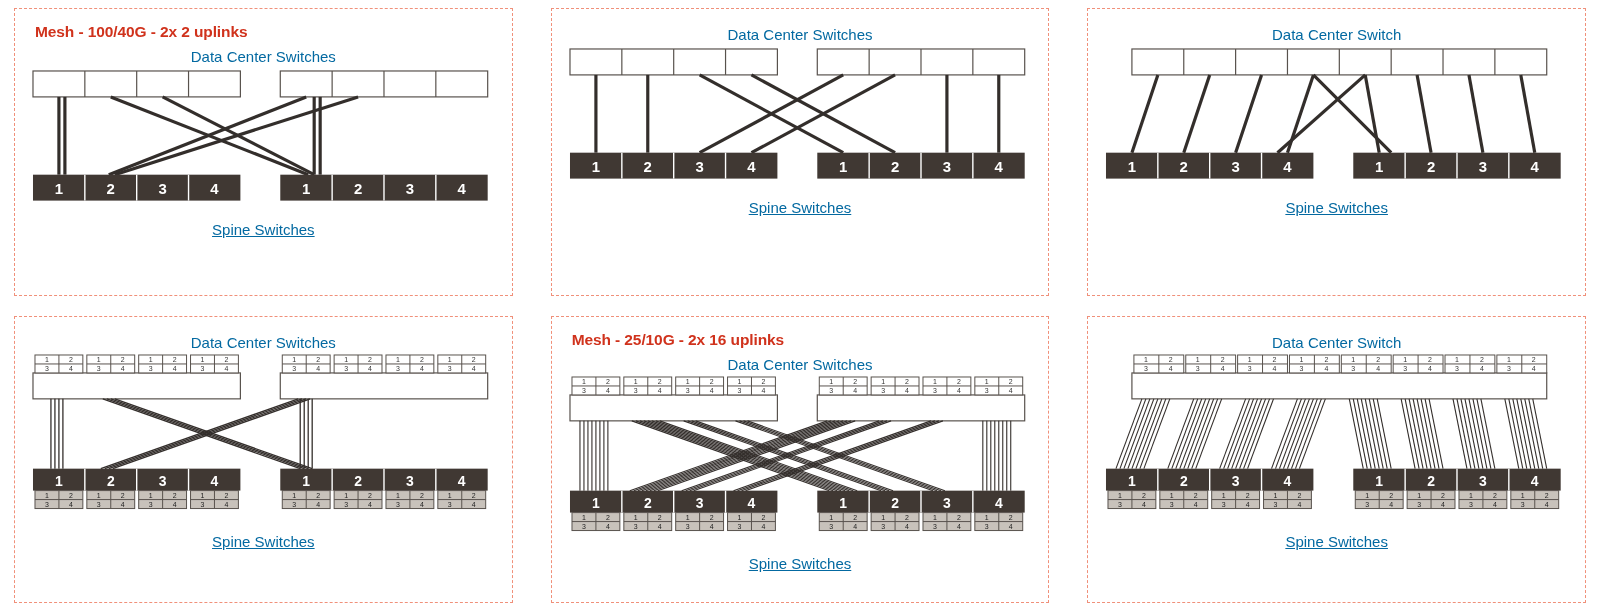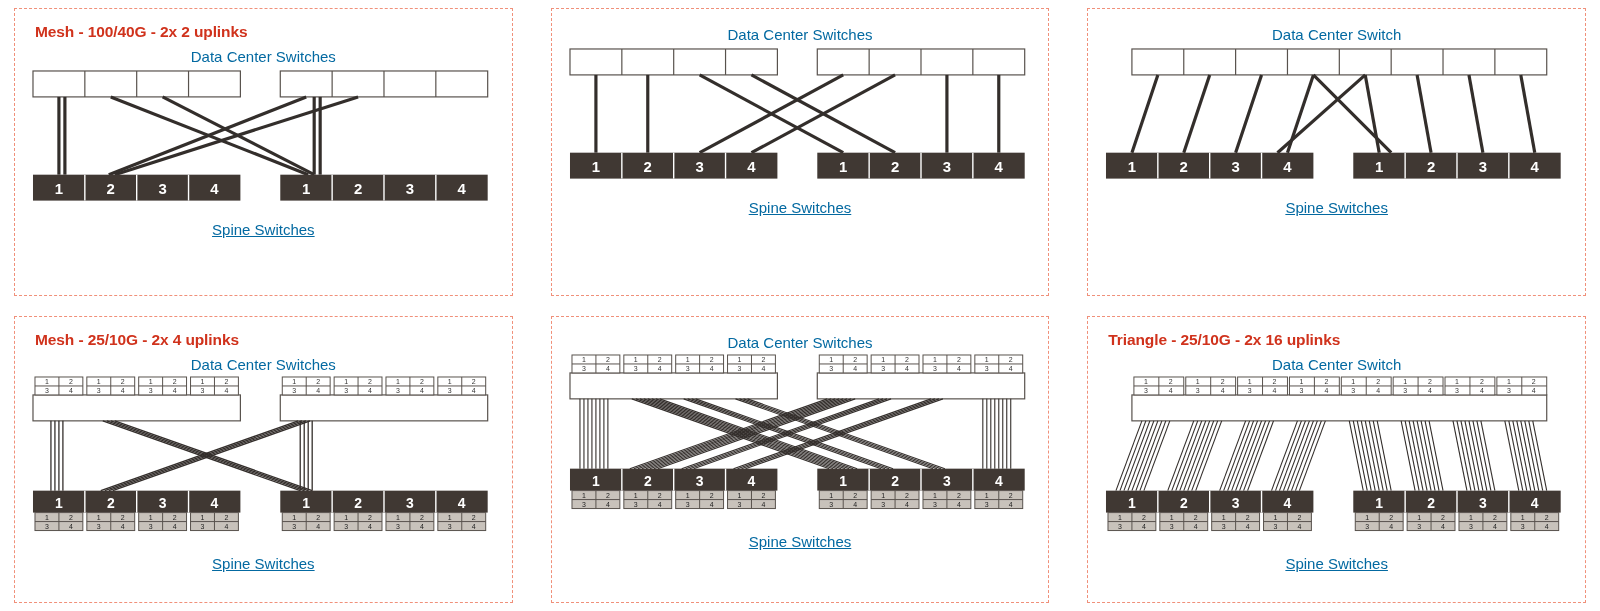--- a/index.html
+++ b/index.html
@@ -212,21 +212,20 @@
           <text x="330" y="129" fill="#fff" font-size="15" font-weight="bold" text-anchor="middle" font-family="Liberation Sans, sans-serif">2</text>
           <text x="382" y="129" fill="#fff" font-size="15" font-weight="bold" text-anchor="middle" font-family="Liberation Sans, sans-serif">3</text>
           <text x="434" y="129" fill="#fff" font-size="15" font-weight="bold" text-anchor="middle" font-family="Liberation Sans, sans-serif">4</text>
         </g>
       </svg>
     </div>
     <div class="sub-label bottom">Spine Switches</div>
   </div>
 
   <div class="panel r2">
-    <div class="panel-title">Mesh - 25/10G - 2x 4 uplinks</div>
     <div class="sub-label">Data Center Switches</div>
     <div class="stage">
       <svg viewBox="0 0 470 178" preserveAspectRatio="none">
 
         <g>
           <rect x="4" y="22" width="208" height="26" fill="#fff" stroke="#58524d" stroke-width="1.2"></rect>
           <g font-size="7" font-family="Liberation Sans, sans-serif" fill="#333" text-anchor="middle">
             <g>
               <rect x="6" y="4" width="48" height="18" fill="#fff" stroke="#58524d" stroke-width="1"></rect>
               <line x1="30" y1="4" x2="30" y2="22" stroke="#58524d" stroke-width="1"></line>
@@ -422,20 +421,21 @@
                 <text x="446" y="156">4</text>
               </g>
           </g>
         </g>
       </svg>
     </div>
     <div class="sub-label bottom">Spine Switches</div>
   </div>
 
   <div class="panel r2">
+    <div class="panel-title">Mesh - 25/10G - 2x 16 uplinks</div>
     <div class="sub-label">Data Center Switches</div>
     <div class="stage">
       <svg viewBox="0 0 470 178" preserveAspectRatio="none">
         <g>
           <rect x="4" y="22" width="208" height="26" fill="#fff" stroke="#58524d" stroke-width="1.2"></rect>
           <g font-size="7" font-family="Liberation Sans, sans-serif" fill="#333" text-anchor="middle">
             <g>
                 <rect x="6" y="4" width="48" height="18" fill="#fff" stroke="#58524d" stroke-width="1"></rect>
                 <line x1="30" y1="4" x2="30" y2="22" stroke="#58524d"></line>
                 <line x1="6" y1="13" x2="54" y2="13" stroke="#58524d"></line>
@@ -663,21 +663,20 @@
                 <text x="446" y="156">4</text>
               </g>
           </g>
         </g>
       </svg>
     </div>
     <div class="sub-label bottom">Spine Switches</div>
   </div>
 
   <div class="panel r2">
-    <div class="panel-title">Triangle - 25/10G - 2x 16 uplinks</div>
     <div class="sub-label">Data Center Switch</div>
     <div class="stage">
       <svg viewBox="0 0 470 178" preserveAspectRatio="none">
         <g>
           <rect x="30" y="22" width="416" height="26" fill="#fff" stroke="#58524d" stroke-width="1.2"></rect>
           <g font-size="7" font-family="Liberation Sans, sans-serif" fill="#333" text-anchor="middle">
             <g>
                 <rect x="32" y="4" width="50" height="18" fill="#fff" stroke="#58524d" stroke-width="1"></rect>
                 <line x1="57" y1="4" x2="57" y2="22" stroke="#58524d"></line>
                 <line x1="32" y1="13" x2="82" y2="13" stroke="#58524d"></line>

